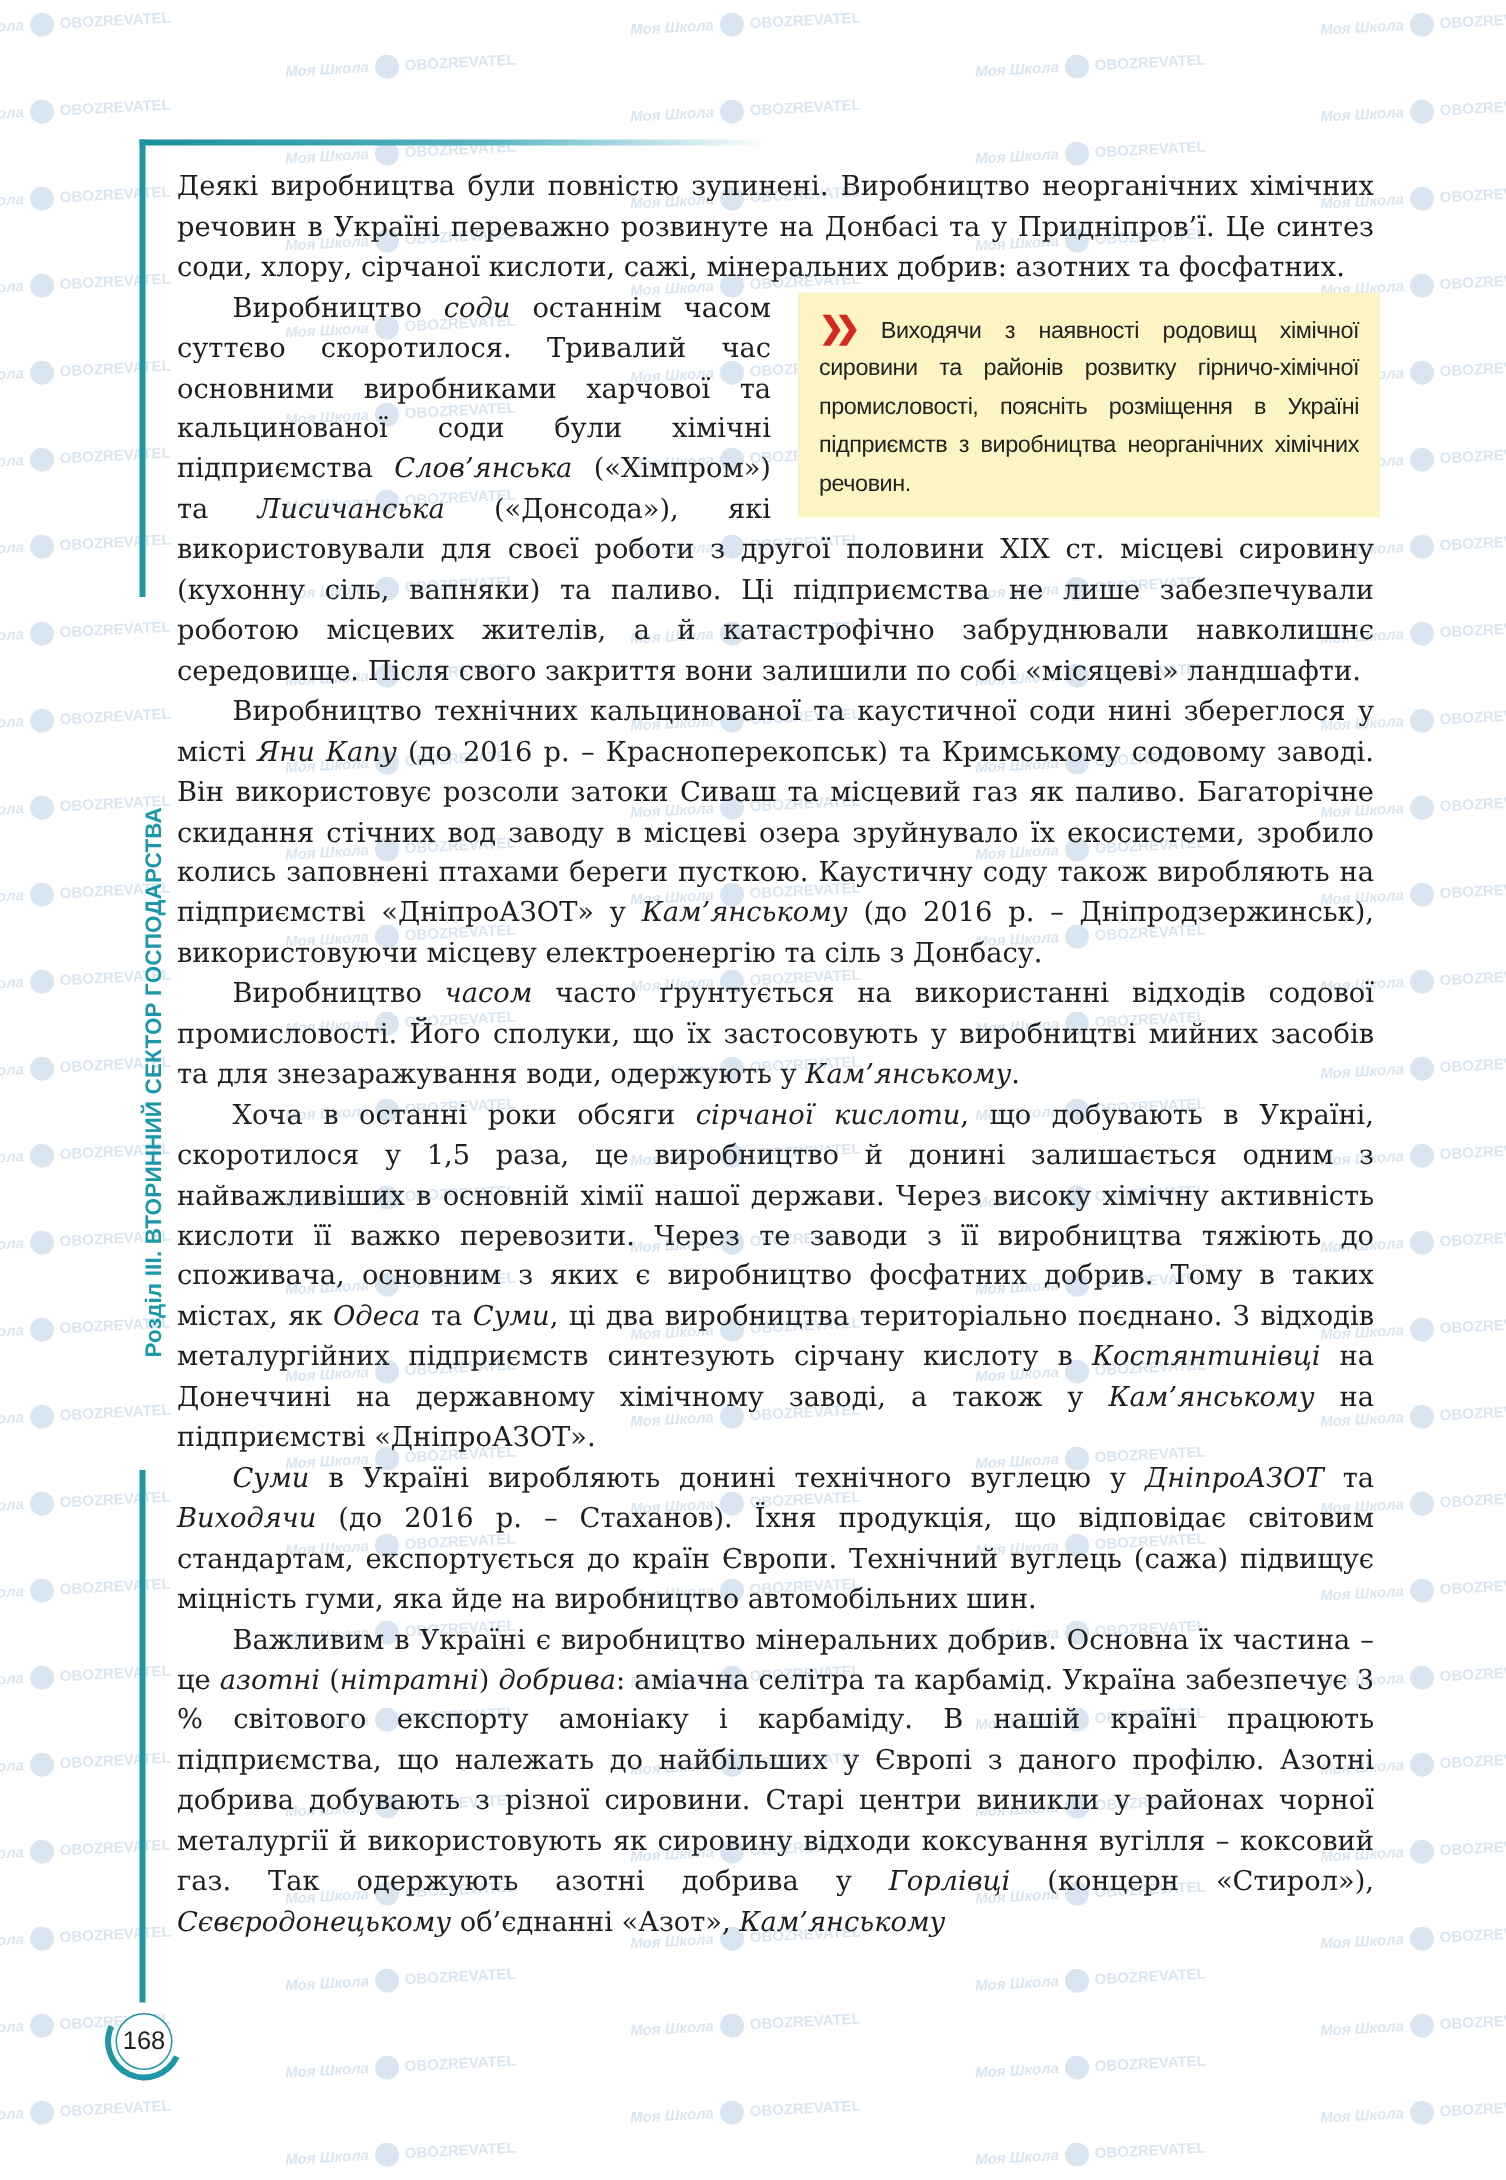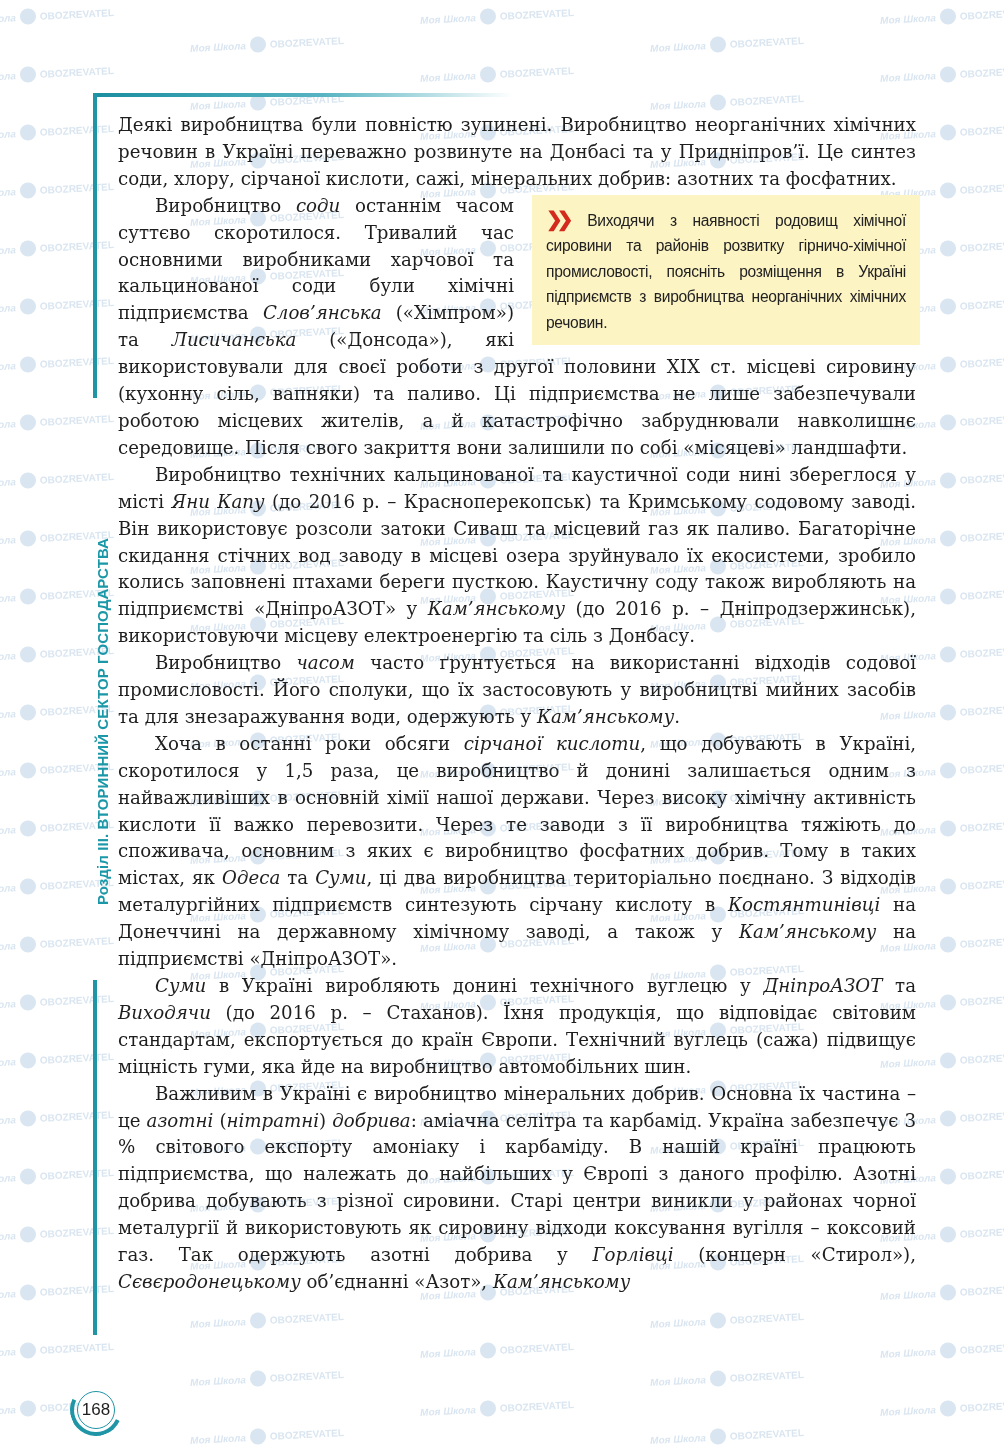--- a/index.html
+++ b/index.html
@@ -31,21 +31,21 @@
   .left-rule.r1 { top: 93px; height: 305px; }
   .left-rule.r2 { top: 980px; height: 355px; }
   .side-label {
     position: absolute; left: 94px; top: 905px;
     transform-origin: 0 0; transform: rotate(-90deg);
     font-family: "Liberation Sans", sans-serif; font-weight: bold;
     font-size: 15px; color: #1b98a8; white-space: nowrap; letter-spacing: 0.1px;
     z-index: 1;
   }
   .page-num {
-    position: absolute; left: 70px; top: 1384px; width: 52px; height: 52px; z-index: 2; text-align: center;
+    position: absolute; left: 70px; top: 1335px; width: 52px; height: 52px; z-index: 2; text-align: center;
   }
   .page-num .ring-outer {
     position: absolute; inset: 0; border-radius: 50%;
     border: 4px solid transparent;
     border-left-color: #1f95a6; border-bottom-color: #1f95a6;
     transform: rotate(-20deg);
   }
   .page-num .ring-inner {
     position: absolute; left: 7px; top: 7px; width: 36px; height: 36px; border-radius: 50%;
     border: 1.5px solid #1f95a6; background: #fff;

